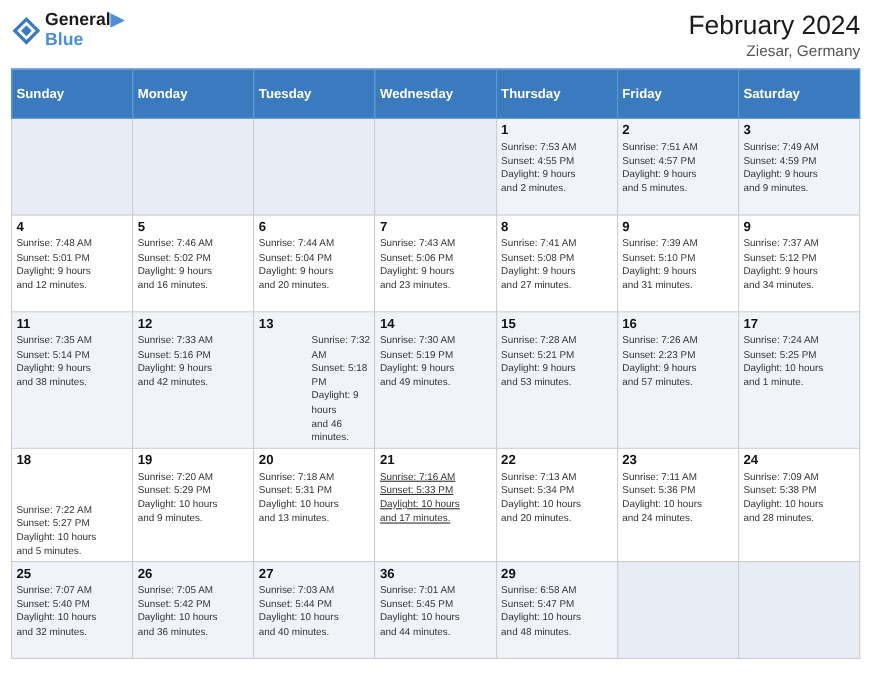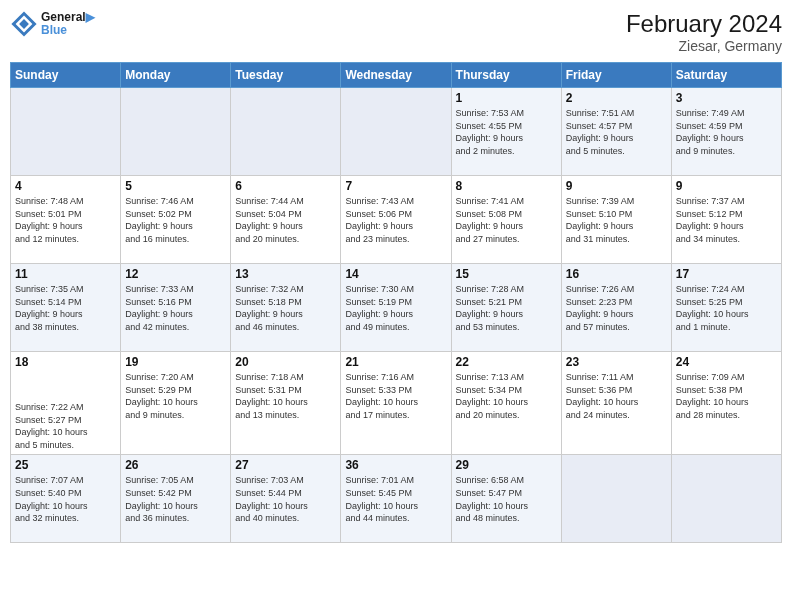--- a/index.html
+++ b/index.html
@@ -20,21 +20,21 @@
       display: flex;
       justify-content: space-between;
       align-items: flex-start;
       margin-bottom: 8px;
     }
     .logo {
       display: flex;
       align-items: center;
     }
     .logo-text {
-      font-size: 12px;
+      font-size: 16px;
       font-weight: bold;
       color: #1a1a1a;
       line-height: 1.1;
     }
     .logo-text span {
       color: #4a90d9;
     }
     .logo-icon {
       width: 28px;
       height: 28px;
@@ -55,21 +55,21 @@
     .calendar {
       width: 100%;
       border-collapse: collapse;
       table-layout: fixed;
     }
     .calendar th {
       background: #3a7abf;
       color: #fff;
       font-size: 12px;
       font-weight: bold;
-      padding: 5px 4px;
+      padding: 15px 4px;
       text-align: left;
       border: 1px solid #5a9ad0;
     }
     .calendar td {
       border: 1px solid #ccc;
       vertical-align: top;
       padding: 3px 4px;
       font-size: 9.5px;
       color: #333;
       background: #fff;
@@ -219,21 +219,21 @@
           </td>
           <td>
             <div class="day-num">12</div>
             <div class="day-info" style="white-space: pre-line;">Sunrise: 7:33 AM
 Sunset: 5:16 PM
 Daylight: 9 hours
 and 42 minutes.</div>
           </td>
           <td>
             <div class="day-num">13</div>
-            <div class="day-info" style="white-space: pre-line;">Sunrise: 7:32 AM
+            <div class="day-info" style="white-space: pre-line; margin-left: 48px;">Sunrise: 7:32 AM
 Sunset: 5:18 PM
 Daylight: 9 hours
 and 46 minutes.</div>
           </td>
           <td>
             <div class="day-num">14</div>
             <div class="day-info" style="white-space: pre-line;">Sunrise: 7:30 AM
 Sunset: 5:19 PM
 Daylight: 9 hours
 and 49 minutes.</div>
@@ -277,21 +277,21 @@
           </td>
           <td>
             <div class="day-num">20</div>
             <div class="day-info" style="white-space: pre-line;">Sunrise: 7:18 AM
 Sunset: 5:31 PM
 Daylight: 10 hours
 and 13 minutes.</div>
           </td>
           <td>
             <div class="day-num">21</div>
-            <div class="day-info" style="white-space: pre-line;">Sunrise: 7:16 AM
+            <div class="day-info" style="white-space: pre-line; text-decoration: underline;">Sunrise: 7:16 AM
 Sunset: 5:33 PM
 Daylight: 10 hours
 and 17 minutes.</div>
           </td>
           <td>
             <div class="day-num">22</div>
             <div class="day-info" style="white-space: pre-line;">Sunrise: 7:13 AM
 Sunset: 5:34 PM
 Daylight: 10 hours
 and 20 minutes.</div>

